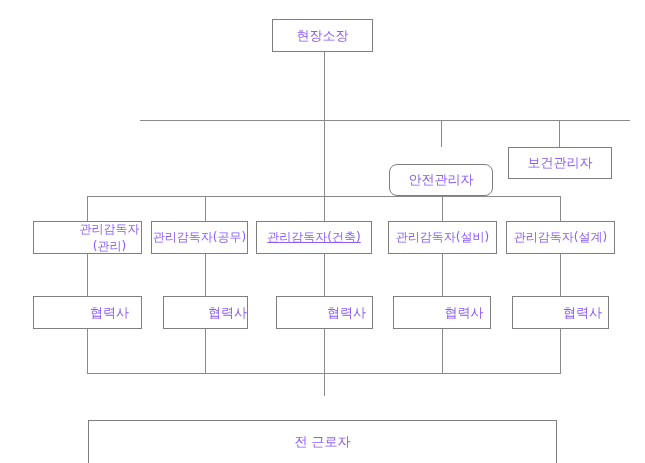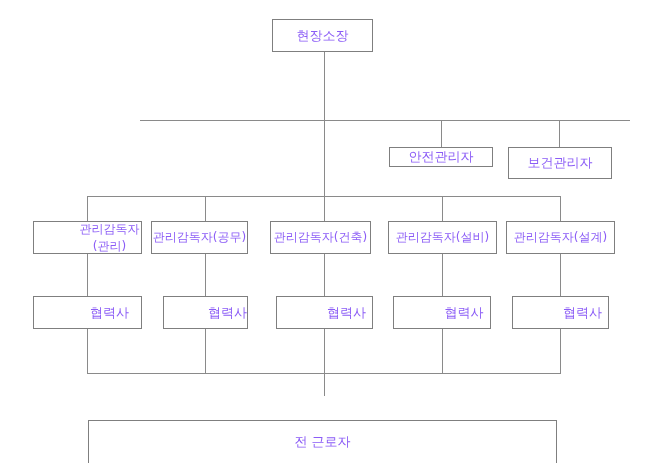--- a/index.html
+++ b/index.html
@@ -84,35 +84,35 @@
 
   <div class="conn conn-h" style="left:87px; top:373px; width:474px;"></div>
 
   <div class="conn conn-v" style="left:324px; top:373px; height:23px;"></div>
 
   <div class="node size-top" style="left:272px; top:19px; width:101px; height:33px;">
     <span class="node-label">현장소장</span>
   </div>
 
 
-  <div class="node size-mgr" style="left:389px; top:147px; width:104px; height:20px;">
+  <div class="node size-mgr" style="left:389px; top:164px; width:104px; height:32px;border-radius:8px;">
     <span class="node-label">안전관리자</span>
   </div>
 
   <div class="node size-mgr" style="left:508px; top:147px; width:104px; height:32px;">
     <span class="node-label">보건관리자</span>
   </div>
 
   <div class="node size-sup" style="left:33px; top:221px; width:109px; height:33px;padding-left:44px;">
     <span class="node-label">관리감독자(관리)</span>
   </div>
   <div class="node size-sup" style="left:151px; top:221px; width:97px; height:33px;">
     <span class="node-label">관리감독자(공무)</span>
   </div>
-  <div class="node size-sup" style="left:270px; top:221px; width:101px; height:33px;">
+  <div class="node size-sup" style="left:256px; top:221px; width:116px; height:33px;text-decoration:underline;">
     <span class="node-label">관리감독자(건축)</span>
   </div>
   <div class="node size-sup" style="left:388px; top:221px; width:109px; height:33px;">
     <span class="node-label">관리감독자(설비)</span>
   </div>
   <div class="node size-sup" style="left:506px; top:221px; width:109px; height:33px;">
     <span class="node-label">관리감독자(설계)</span>
   </div>
 
   <div class="node size-partner" style="left:33px; top:296px; width:109px; height:33px;">

